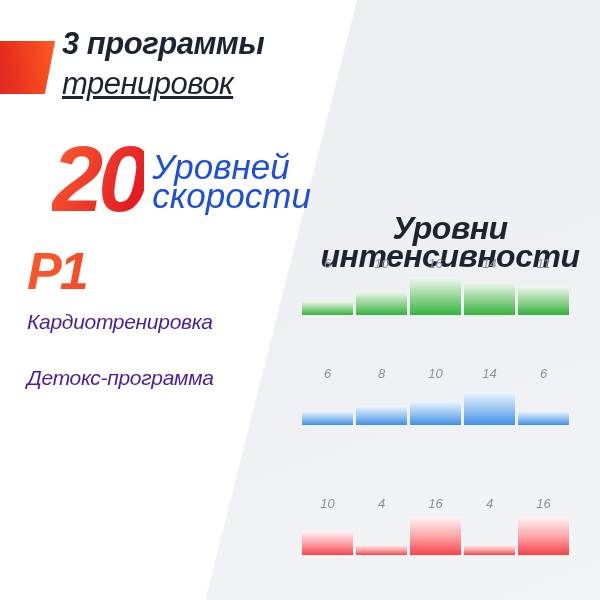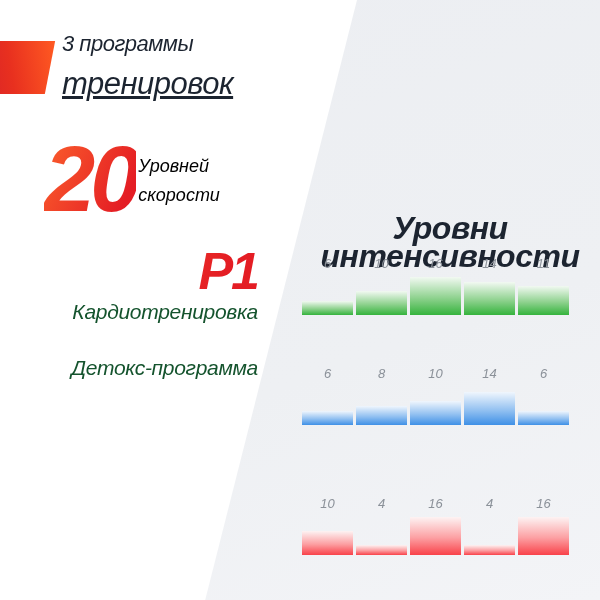--- a/index.html
+++ b/index.html
@@ -15,46 +15,46 @@
 
   
   .logo{
     position:absolute;left:-20px;top:41px;width:70px;height:53px;
     transform:skewX(-11deg);
     background:linear-gradient(250deg,#ff5a22 0%,#e8301f 55%,#d6202a 100%);
   }
 
   
   .header{position:absolute;left:62px;top:24px;width:260px;color:#1c2430;font-style:italic;}
-  .header .l1{font-size:22px;line-height:40px;font-weight:400;letter-spacing:-0.5px;}
+  .header .l1{font-size:31px;line-height:40px;font-weight:700;letter-spacing:-0.5px;}
   .header .l2{font-size:31px;line-height:40px;font-weight:400;letter-spacing:-0.5px;text-decoration:underline;}
 
   
-  .speed{position:absolute;left:44px;top:140px;display:flex;align-items:flex-start;}
+  .speed{position:absolute;left:52px;top:140px;display:flex;align-items:flex-start;}
   .speed .num{
     font-size:92px;line-height:78px;font-weight:800;font-style:italic;letter-spacing:-5px;
   }
   .speed .lbl{
-    margin-left:2px;padding-top:12px;
-    font-size:18px;line-height:29px;font-style:italic;color:#000000;
+    margin-left:8px;padding-top:12px;
+    font-size:35px;line-height:29px;font-style:italic;color:#1d4ed8;
     white-space:pre-line;
   }
   .red-grad{
     color:#e6231e;
     background:linear-gradient(115deg,#f8572b 10%,#e41d24 85%);
     -webkit-background-clip:text;background-clip:text;
     -webkit-text-fill-color:transparent;
   }
 
   
-  .program{position:absolute;left:0;width:258px;text-align:right;}
+  .program{position:absolute;left:0;width:258px;text-align:left;padding-left:27px;}
   .program .code{font-size:52px;line-height:54px;font-weight:800;font-style:italic;letter-spacing:-2px;}
   .program .plabel{
-    font-size:21px;line-height:26px;font-style:italic;color:#14532d;
-    white-space:pre-line;margin-top:1px;letter-spacing:-0.3px;
+    font-size:21px;line-height:26px;font-style:italic;color:#4c1d95;
+    white-space:pre-line;margin-top:11px;letter-spacing:-0.3px;
   }
   #prog1{top:244px;} #prog2{top:354px;} #prog3{top:462px;}
 
   
   .int-title{
     position:absolute;left:315px;top:214px;width:270px;text-align:center;
     font-size:32px;line-height:28px;font-style:italic;font-weight:700;
     color:#1c2430;letter-spacing:-0.5px;
   }
   .chart{position:absolute;left:302px;width:267px;}

